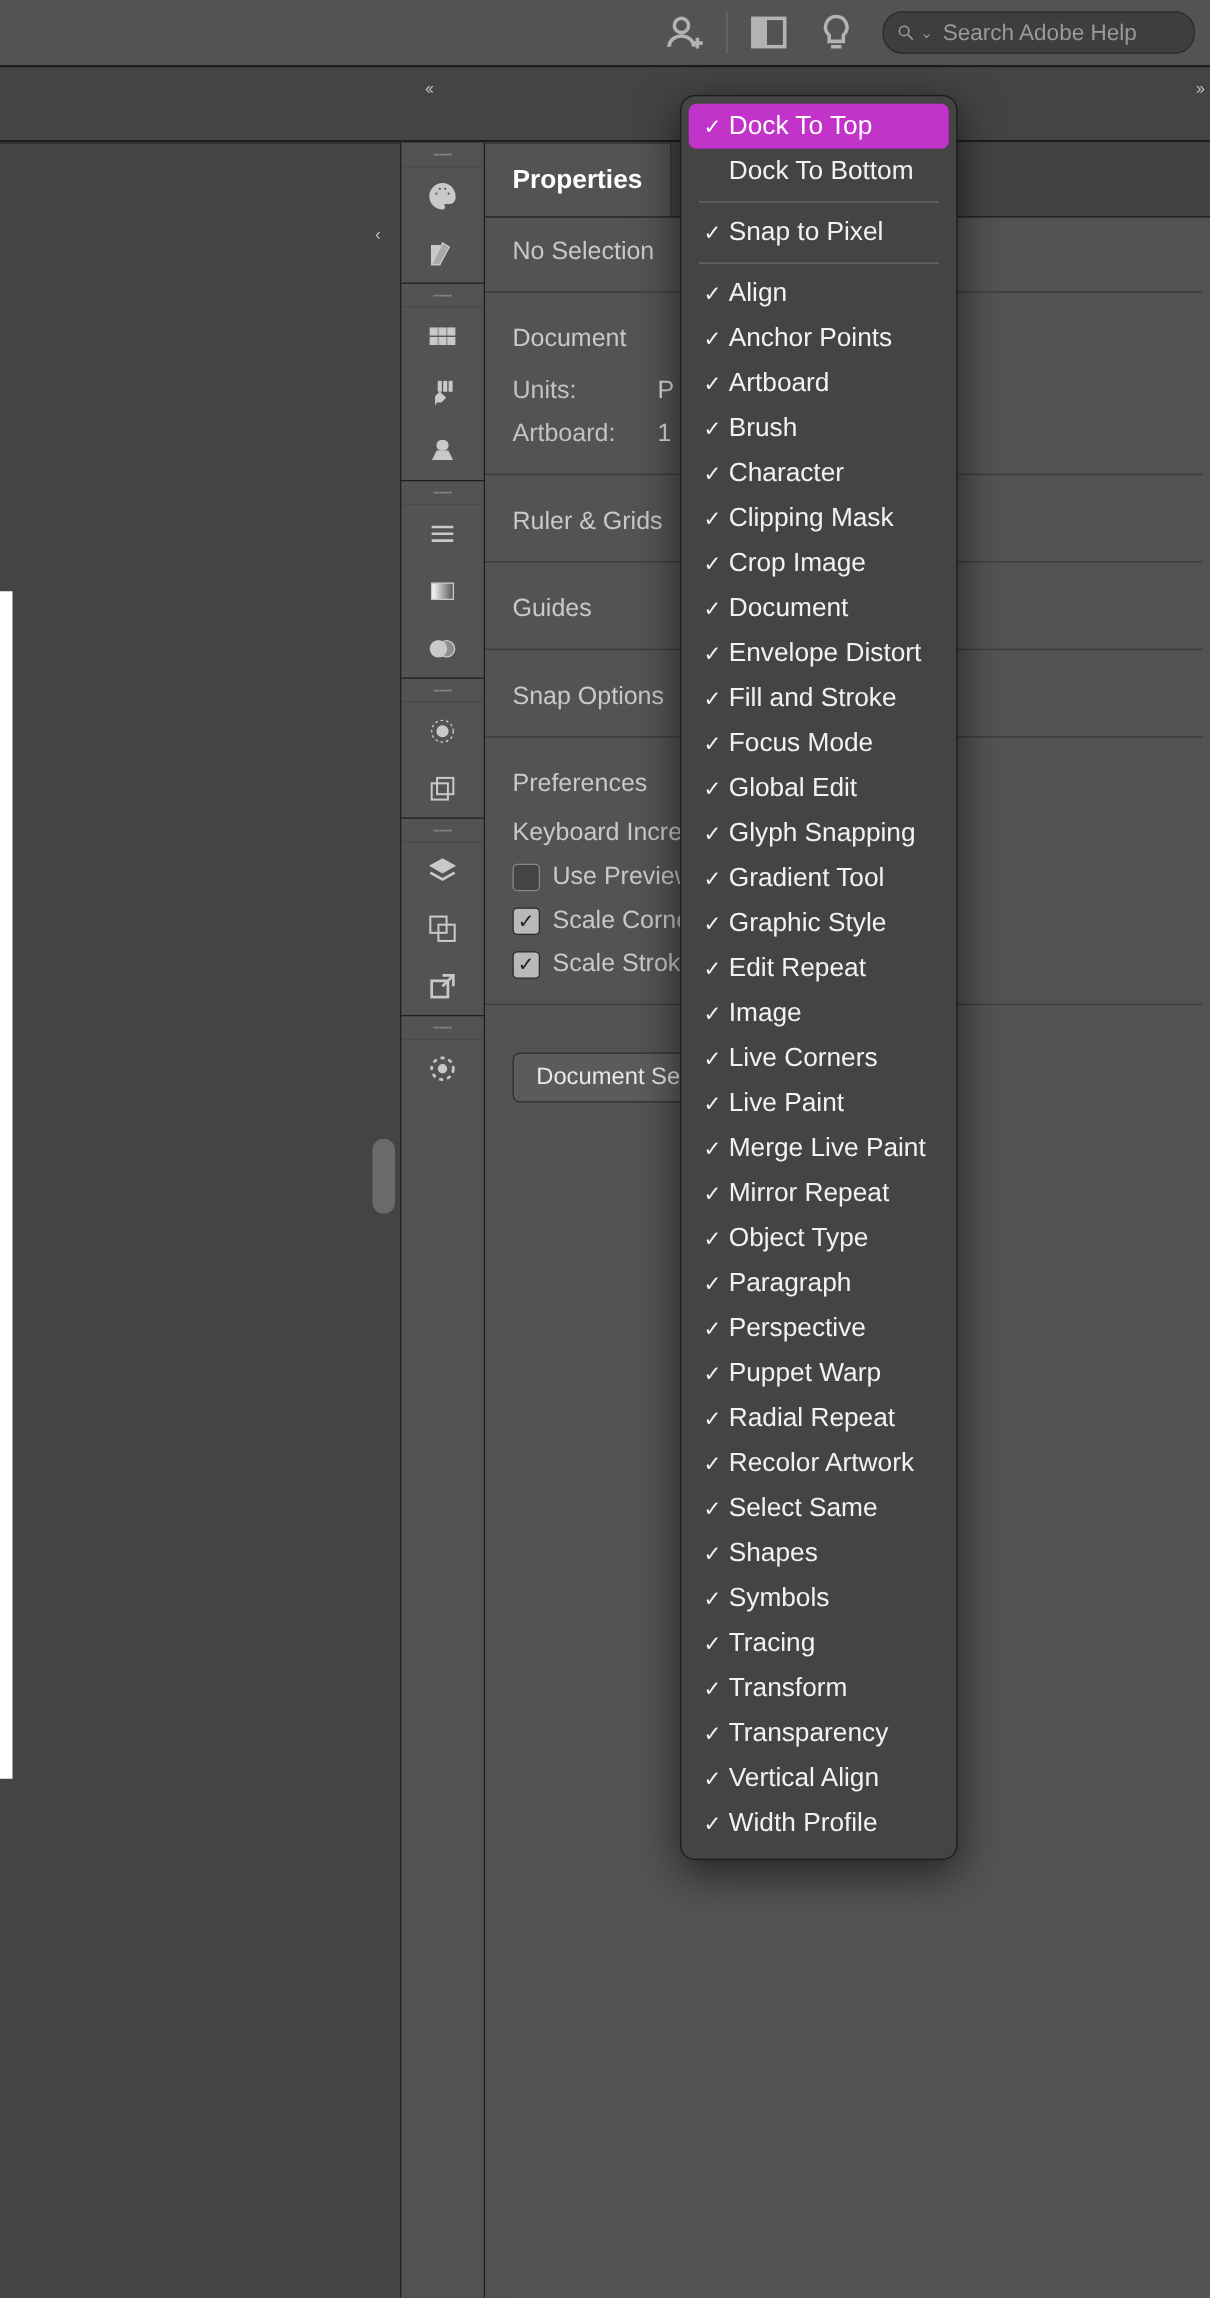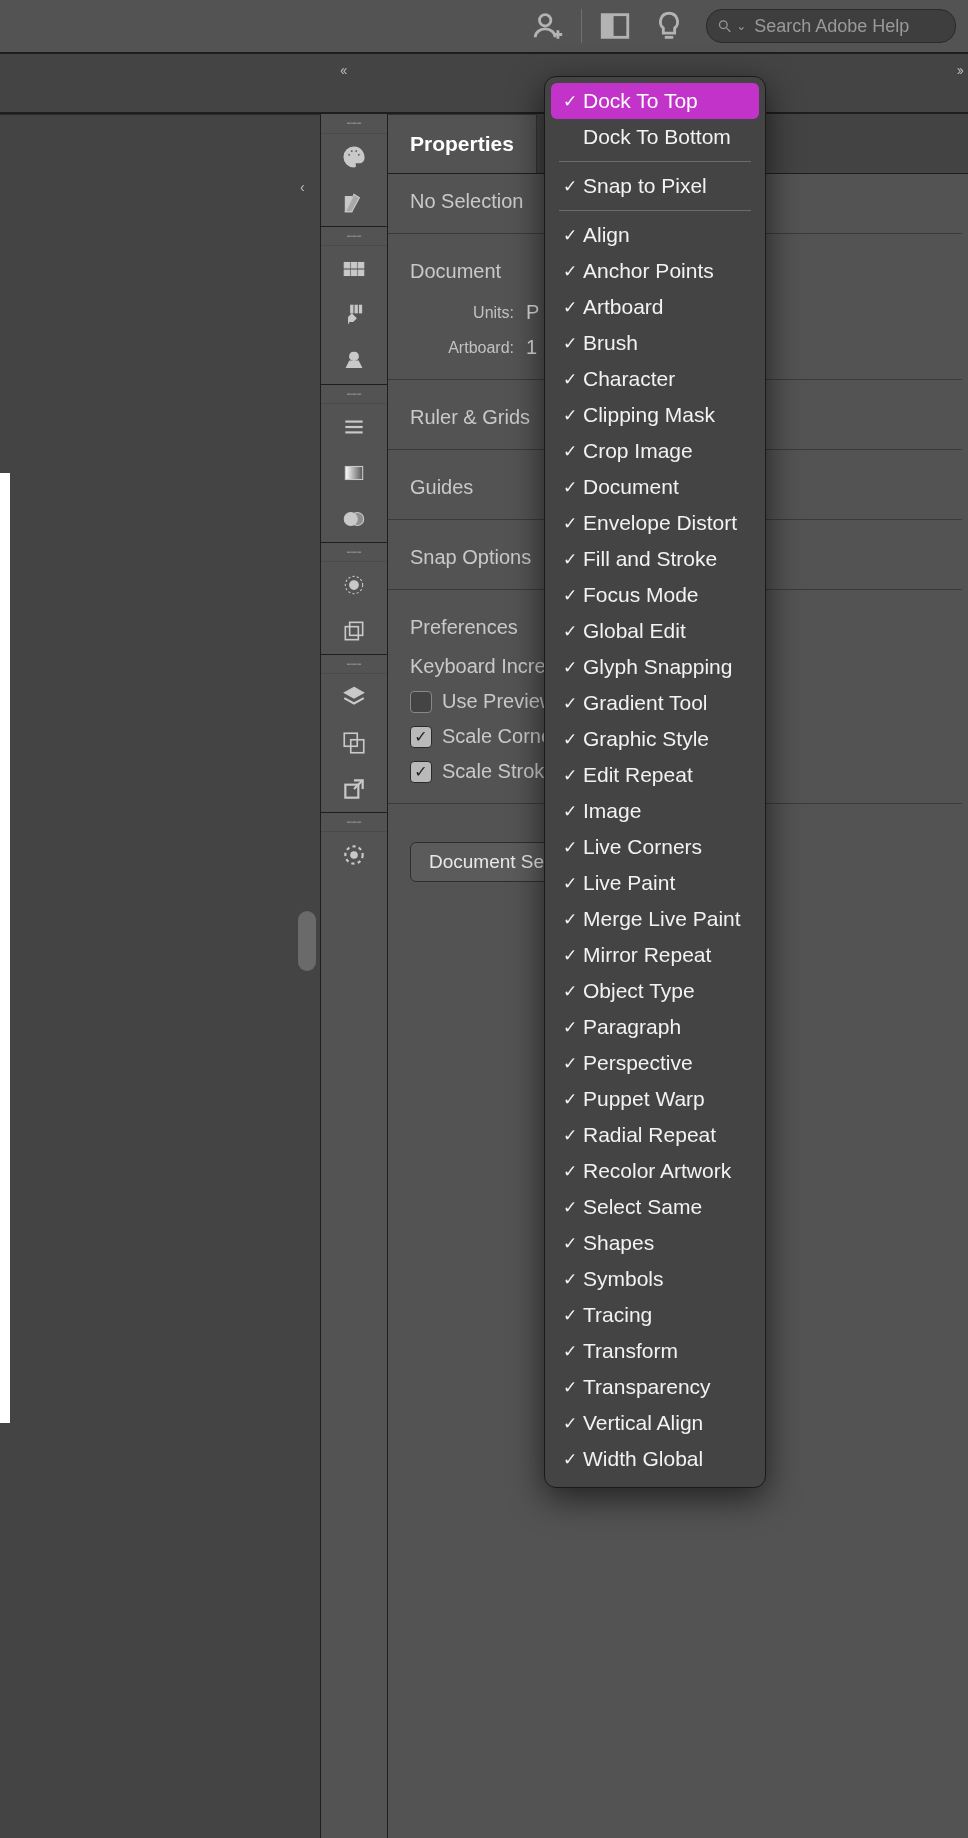--- a/index.html
+++ b/index.html
@@ -106,21 +106,21 @@
   }
   .panel .tab{
     padding:0 22px;color:#fff;font-weight:700;font-size:21px;
     border-top:1px solid #333;border-right:1px solid #333;display:flex;align-items:center;
     background:#535353;
   }
   .panel .body{padding:16px 28px 22px 22px;color:#c9c9c9;}
   .panel .row{display:flex;align-items:center;margin:12px 0;}
   .panel .label{font-size:20px;color:#c9c9c9;}
   .panel .section-title{font-size:20px;color:#c9c9c9;margin-top:26px;}
-  .panel .field-label{font-size:16px;color:#c2c2c2;text-align:right;min-width:104px;margin-right:12px;}
+  .panel .field-label{font-size:20px;color:#c2c2c2;text-align:left;min-width:104px;margin-right:12px;}
   .panel .field-val{font-size:20px;color:#d6d6d6;}
   .panel .sep-line{height:1px;background:#3a3a3a;margin:20px -22px;}
 
   .chk{
     width:22px;height:22px;border-radius:4px;border:1px solid #2a2a2a;
     display:inline-flex;align-items:center;justify-content:center;margin-right:10px;
     font-size:16px;
   }
   .chk.unchecked{background:#444;color:transparent;border:1px solid #888;}
   .chk.checked{background:var(--checkbox-bg);color:#222;}
@@ -504,15 +504,15 @@
     <div class="item">
       <span class="mark">✓</span>
       <span>Transparency</span>
     </div>
     <div class="item">
       <span class="mark">✓</span>
       <span>Vertical Align</span>
     </div>
     <div class="item">
       <span class="mark">✓</span>
-      <span>Width Global</span>
+      <span>Width Profile</span>
     </div>
   </div>
 
 </body></html>

